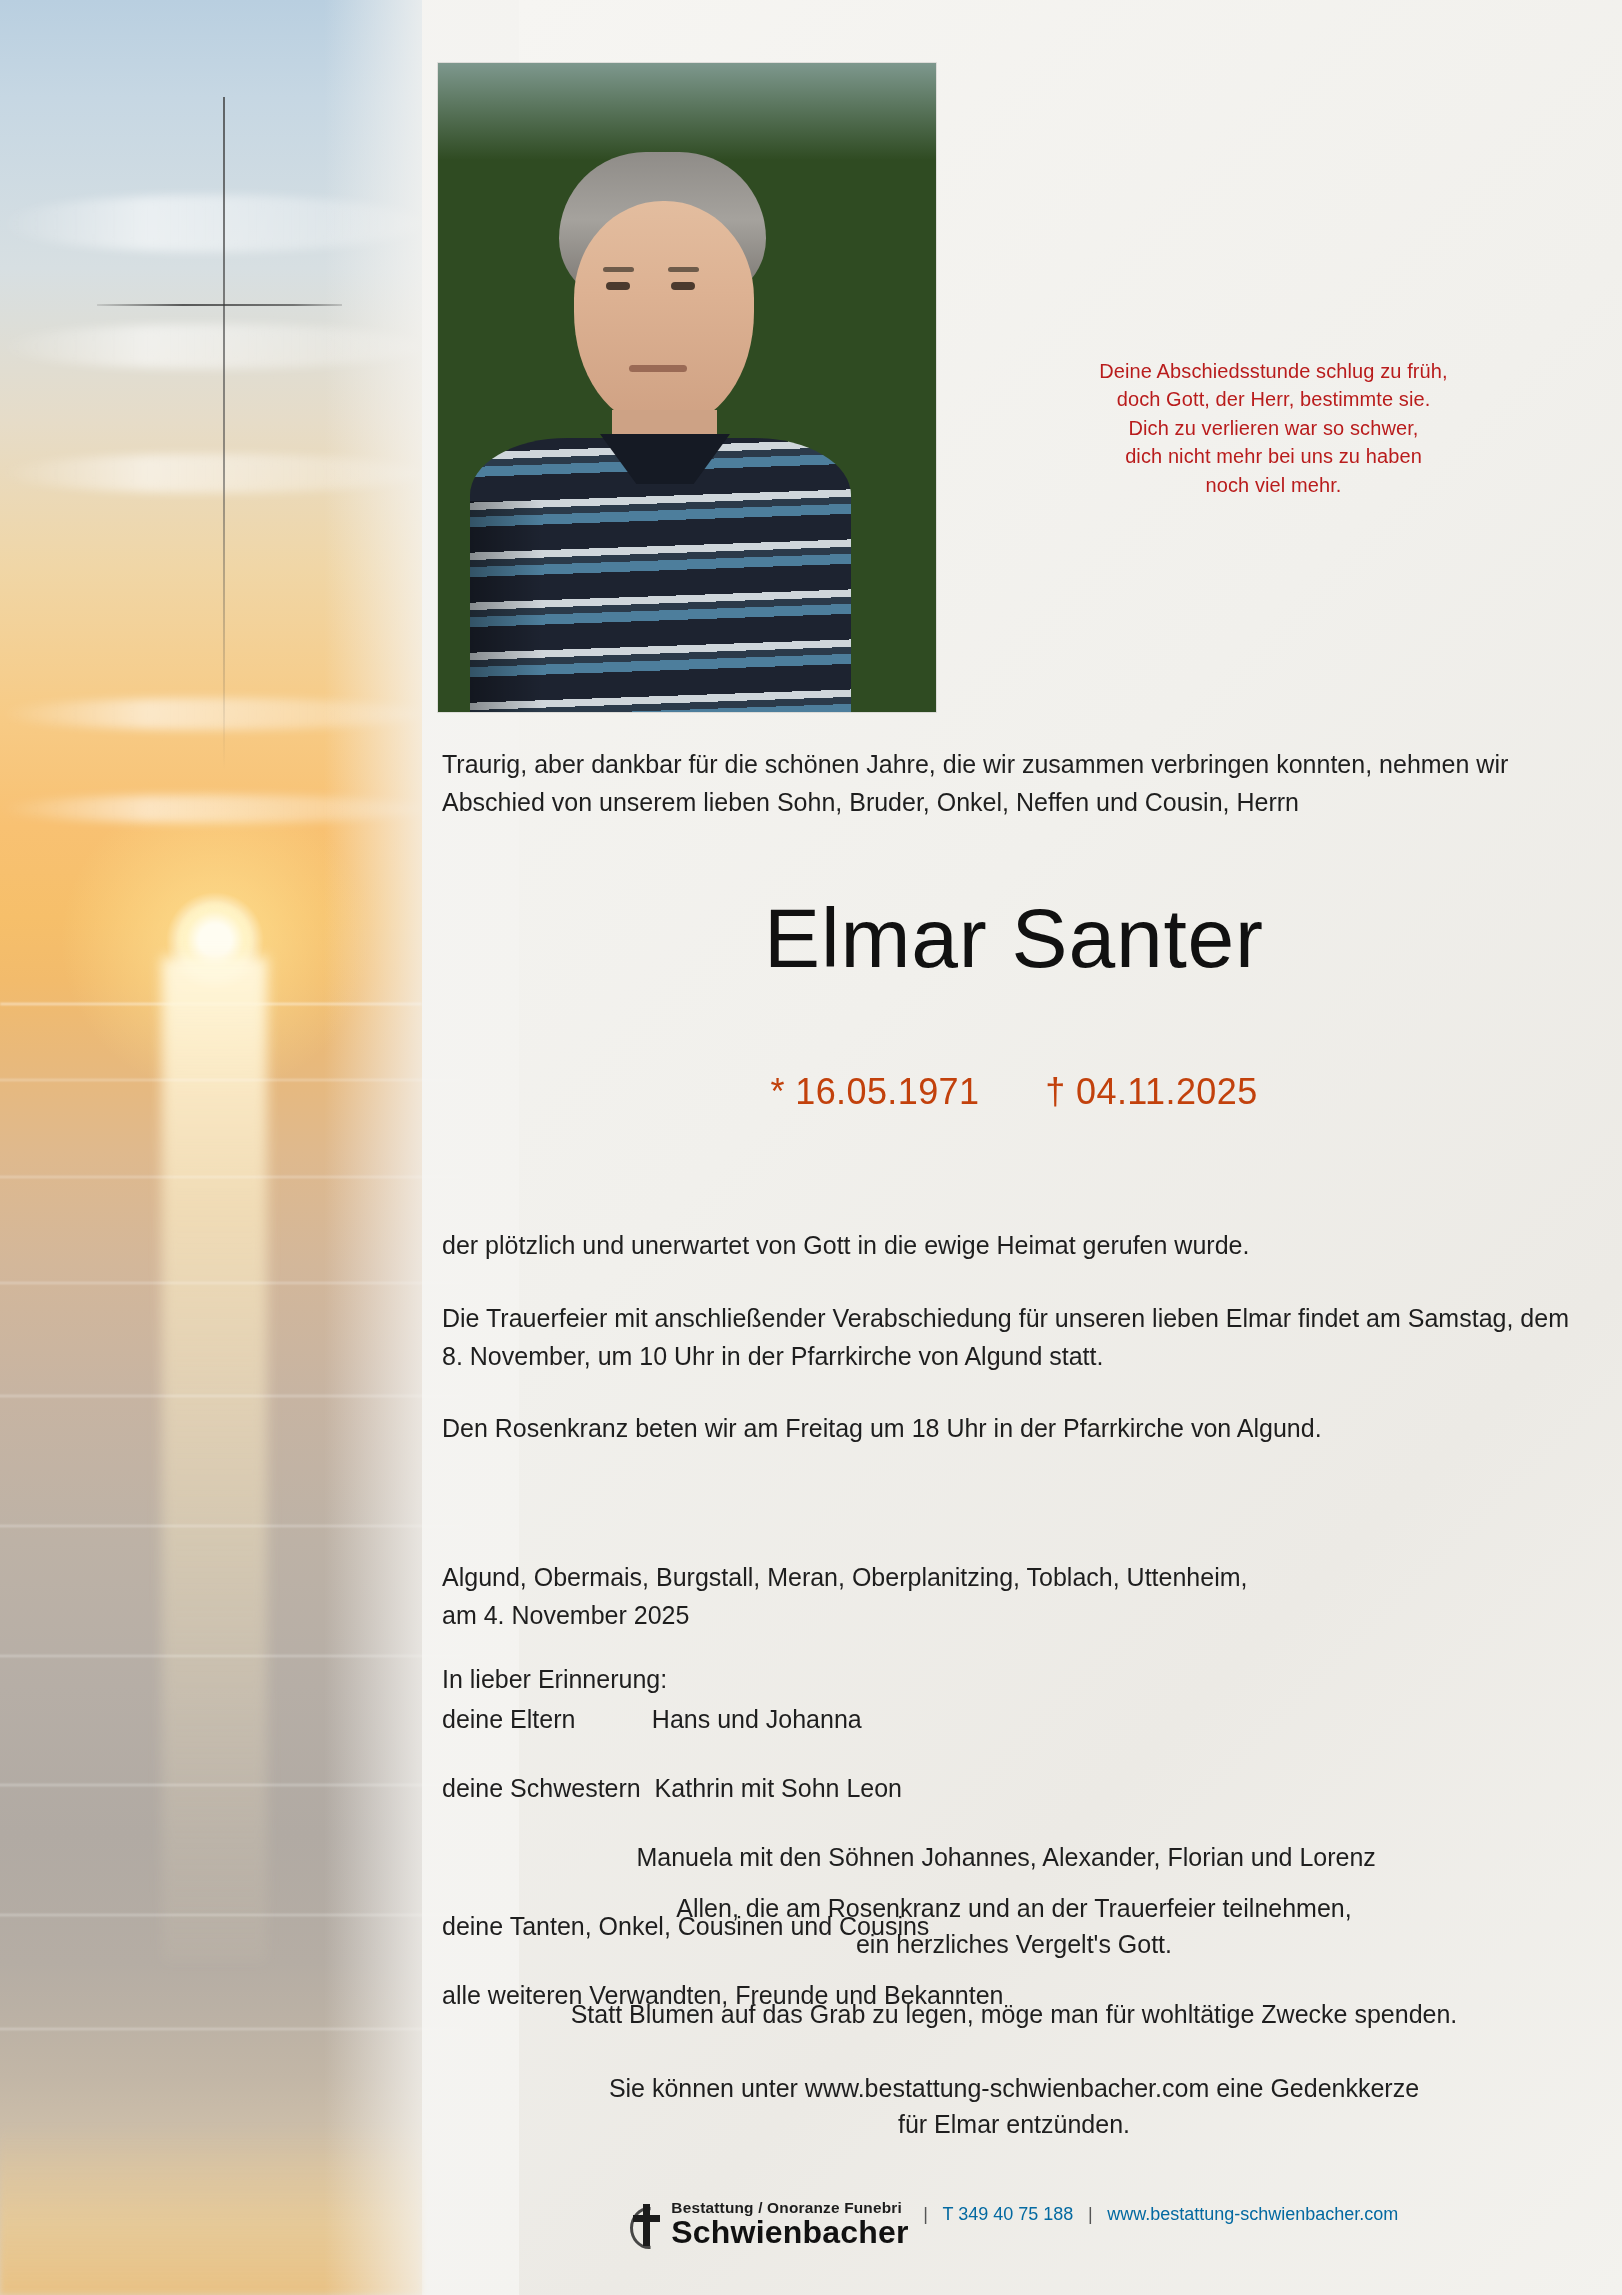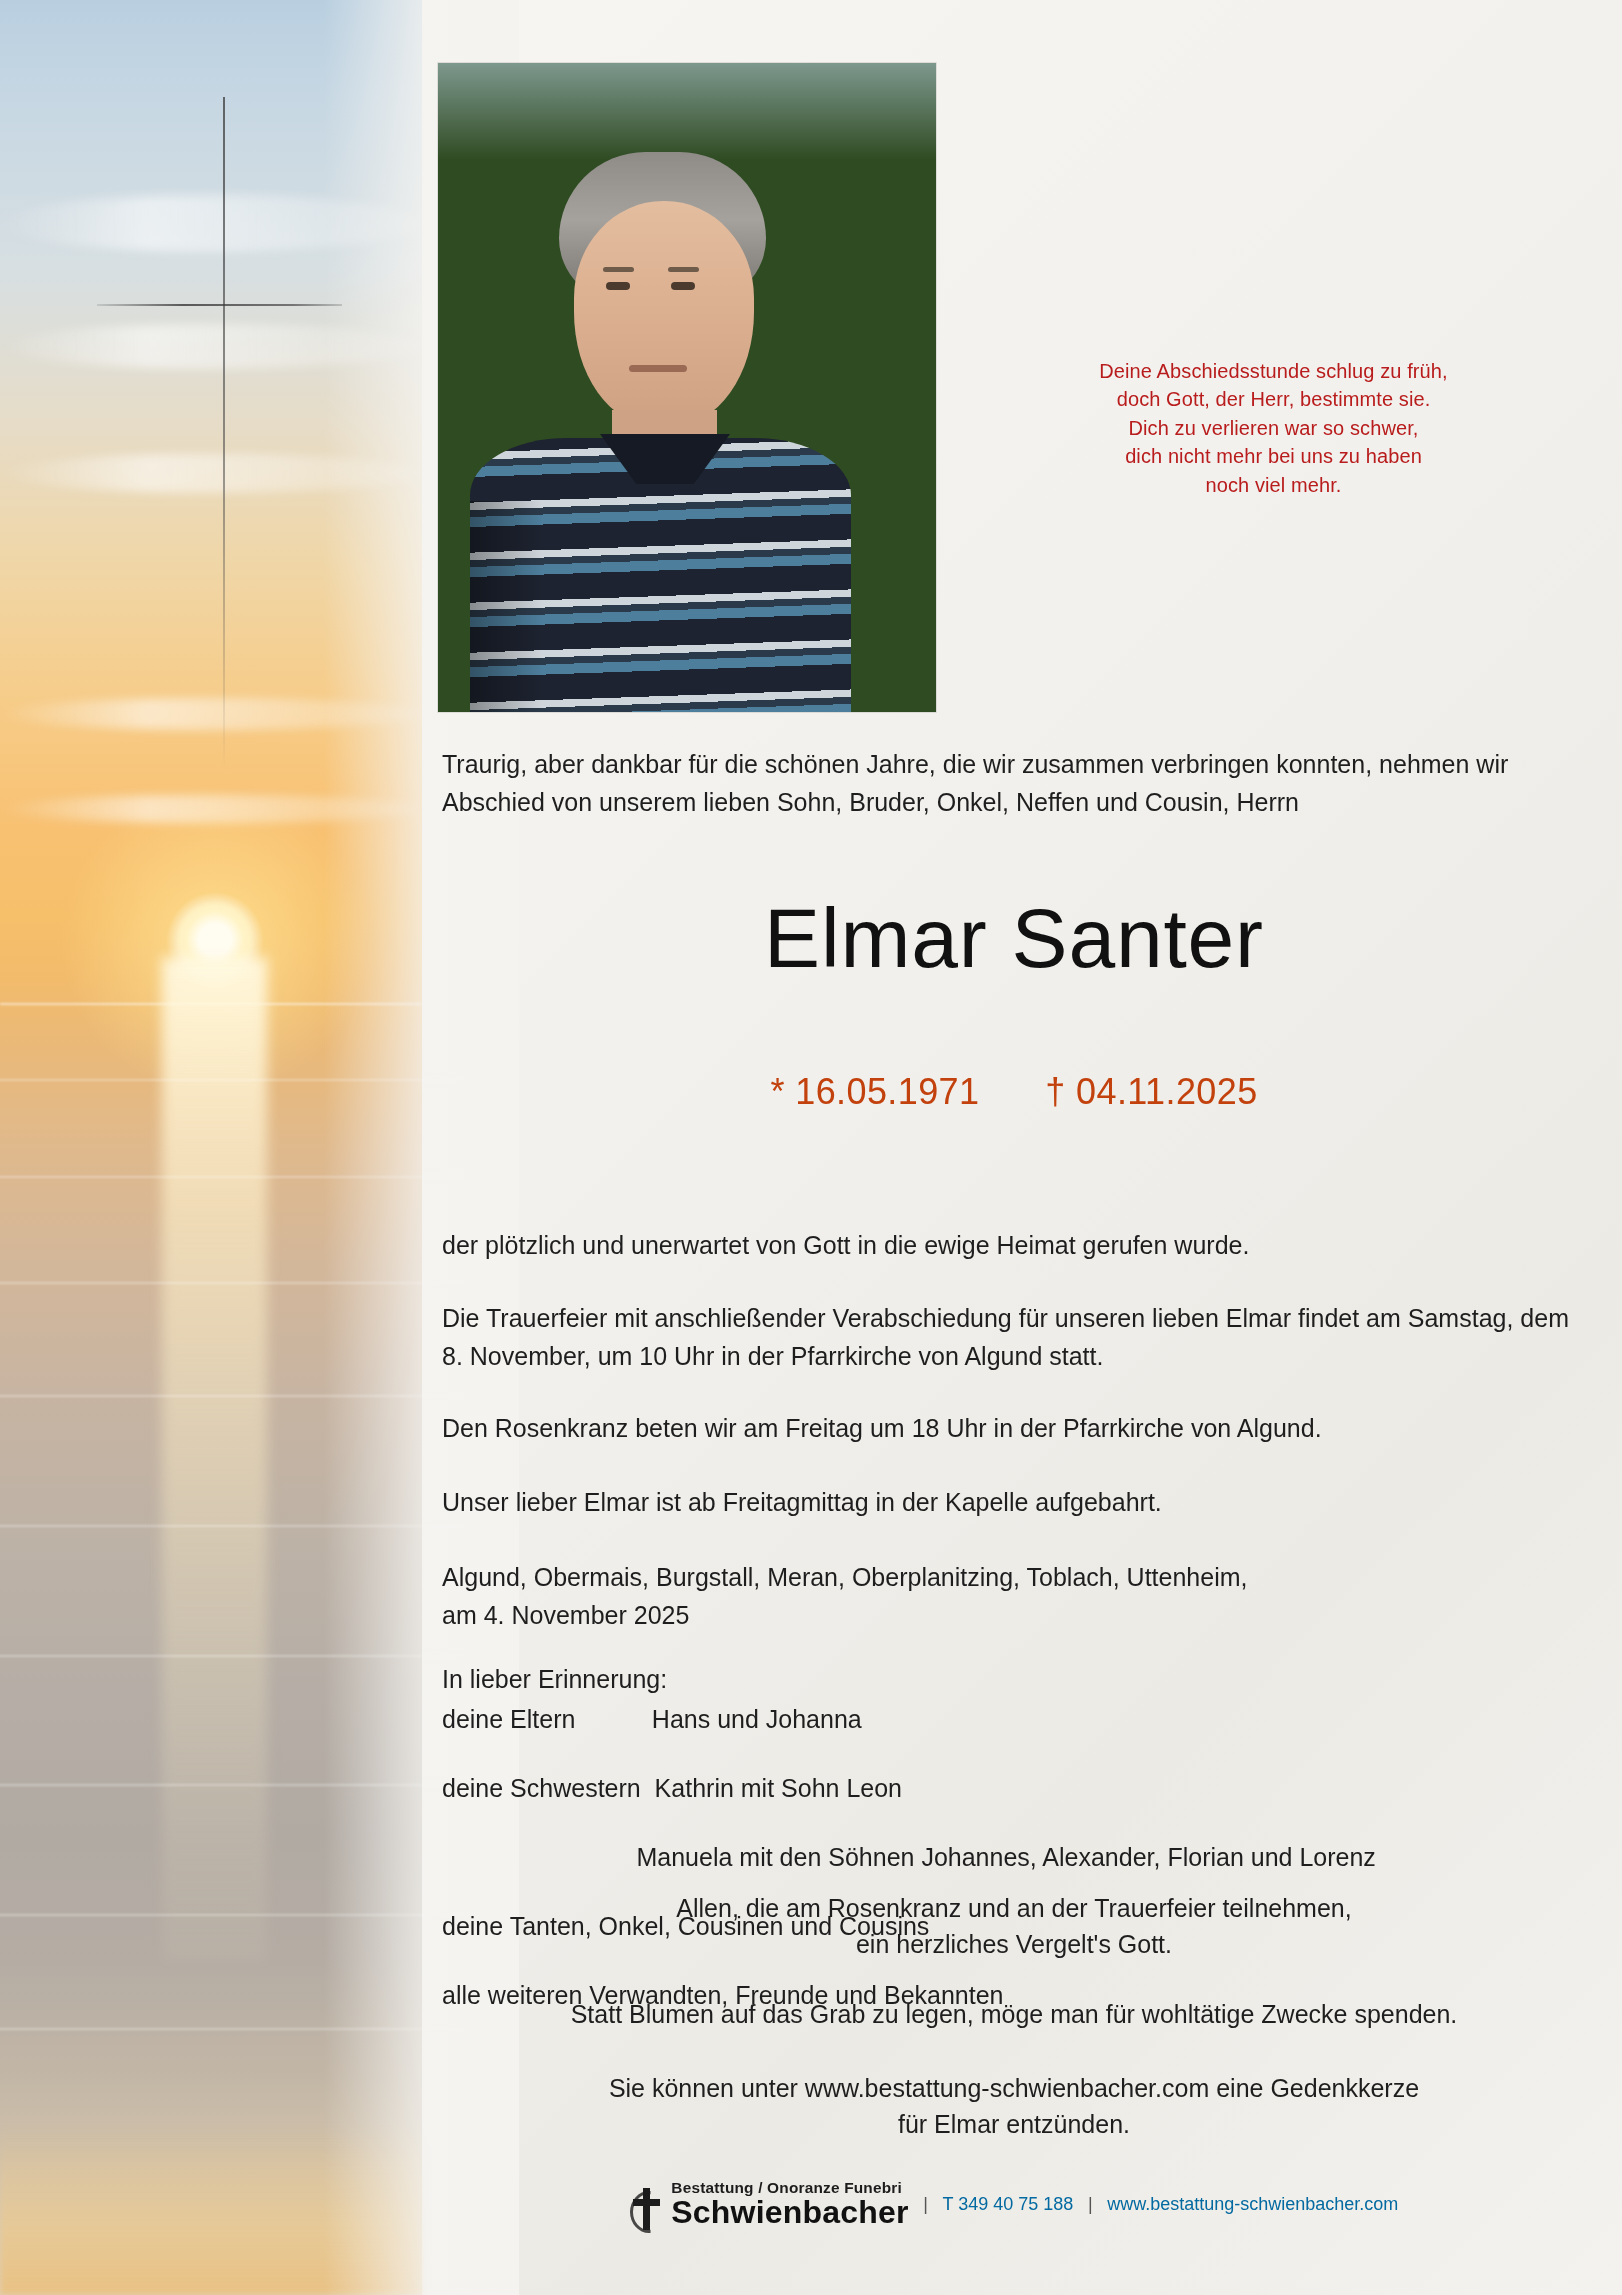--- a/index.html
+++ b/index.html
@@ -321,22 +321,23 @@
     position: absolute;
     left: 442px; top: 2180px;
     width: 1144px;
     display: flex;
     align-items: center;
     justify-content: center;
     gap: 14.6px;
   }
   .logo {
     display: flex;
-    align-items: flex-end;
+    align-items: center;
     gap: 9.7px;
+    margin-top: 20px;
   }
   .logo .cross-mark {
     position: relative;
     width: 32px; height: 42px;
   }
   .logo .cross-mark .cv {
     position: absolute; left: 13px; top: 0; width: 7.3px; height: 42px; background: #1c1c1c;
   }
   .logo .cross-mark .ch {
     position: absolute; left: 3.2px; top: 11.4px; width: 27px; height: 6.5px; background: #1c1c1c;
@@ -431,21 +432,20 @@
     <span>*</span>
     <span>16.05.1971</span>
     <span class="gap"></span>
     <span>†</span>
     <span>04.11.2025</span>
   </div>
 
   <div class="para p-called">der plötzlich und unerwartet von Gott in die ewige Heimat gerufen wurde.</div>
   <div class="para p-funeral">Die Trauerfeier mit anschließender Verabschiedung für unseren lieben Elmar findet am Samstag, dem 8. November, um 10 Uhr in der Pfarrkirche von Algund statt.</div>
   <div class="para p-rosary">Den Rosenkranz beten wir am Freitag um 18 Uhr in der Pfarrkirche von Algund.</div>
-  <div class="para p-chapel">Unser lieber Elmar ist ab Freitagmittag in der Kapelle aufgebahrt.</div>
   <div class="para p-places" style="white-space:pre-line;">Algund, Obermais, Burgstall, Meran, Oberplanitzing, Toblach, Uttenheim,
 am 4. November 2025</div>
   <div class="para p-memory">In lieber Erinnerung:</div>
 
   <div class="family">
     <div class="row">deine Eltern           Hans und Johanna</div>
     <div class="row">deine Schwestern  Kathrin mit Sohn Leon</div>
     <div class="row">                            Manuela mit den Söhnen Johannes, Alexander, Florian und Lorenz</div>
     <div class="row">deine Tanten, Onkel, Cousinen und Cousins</div>
     <div class="row">alle weiteren Verwandten, Freunde und Bekannten</div>

